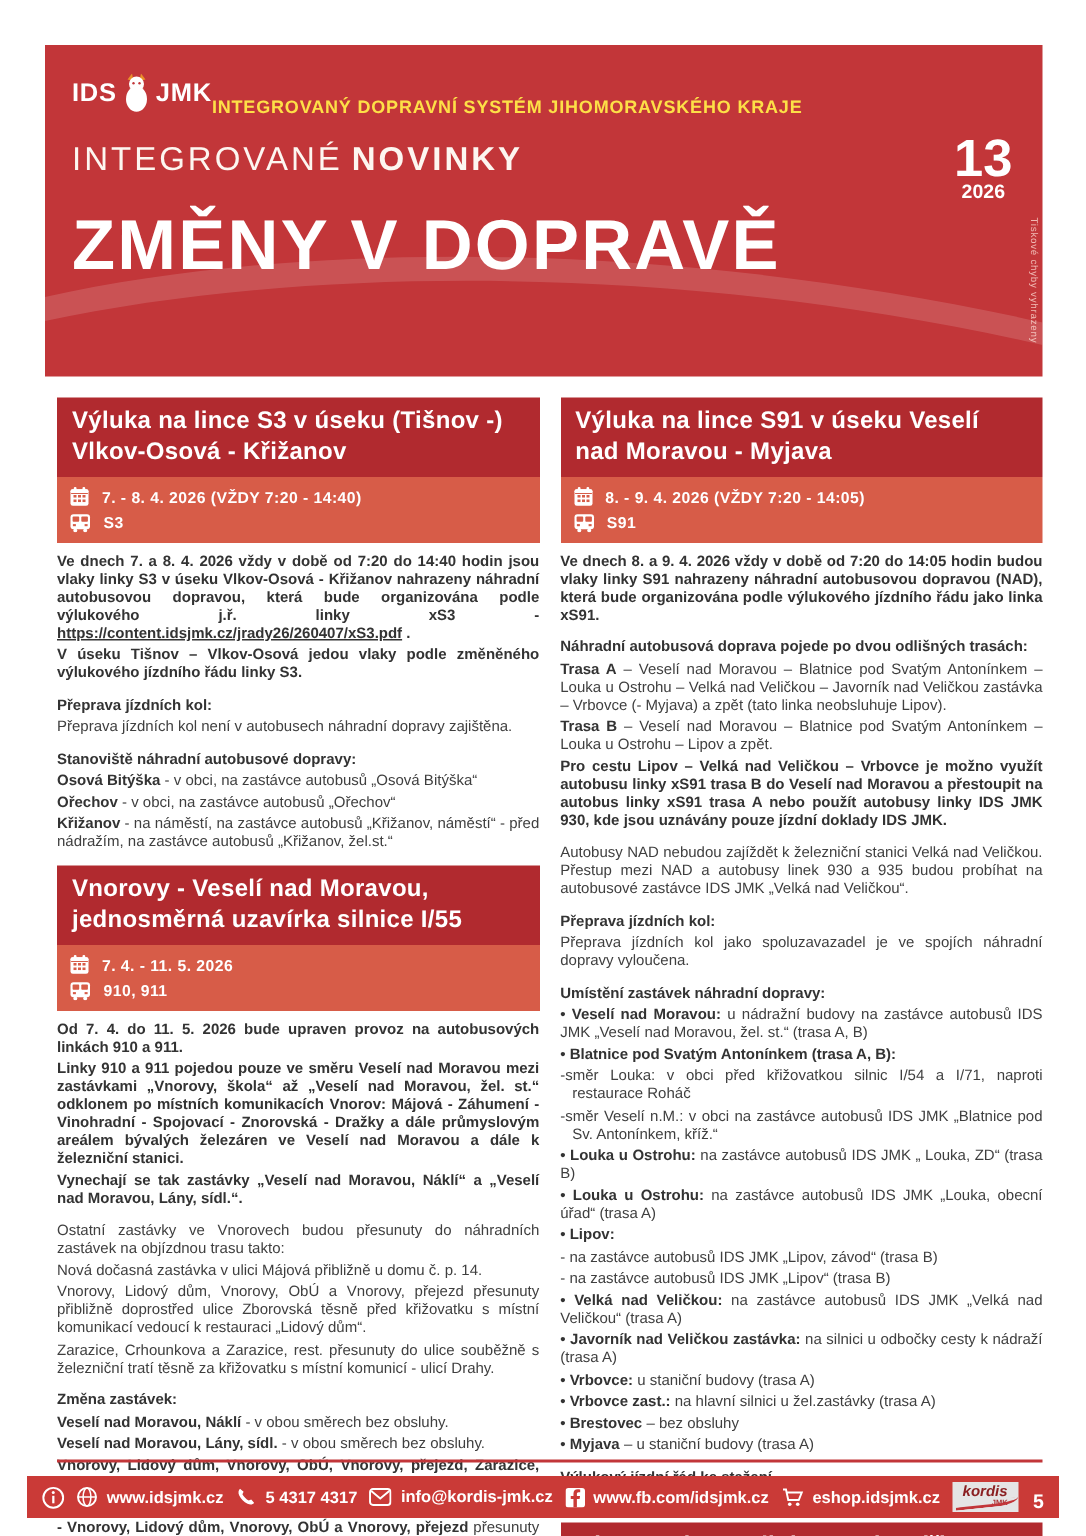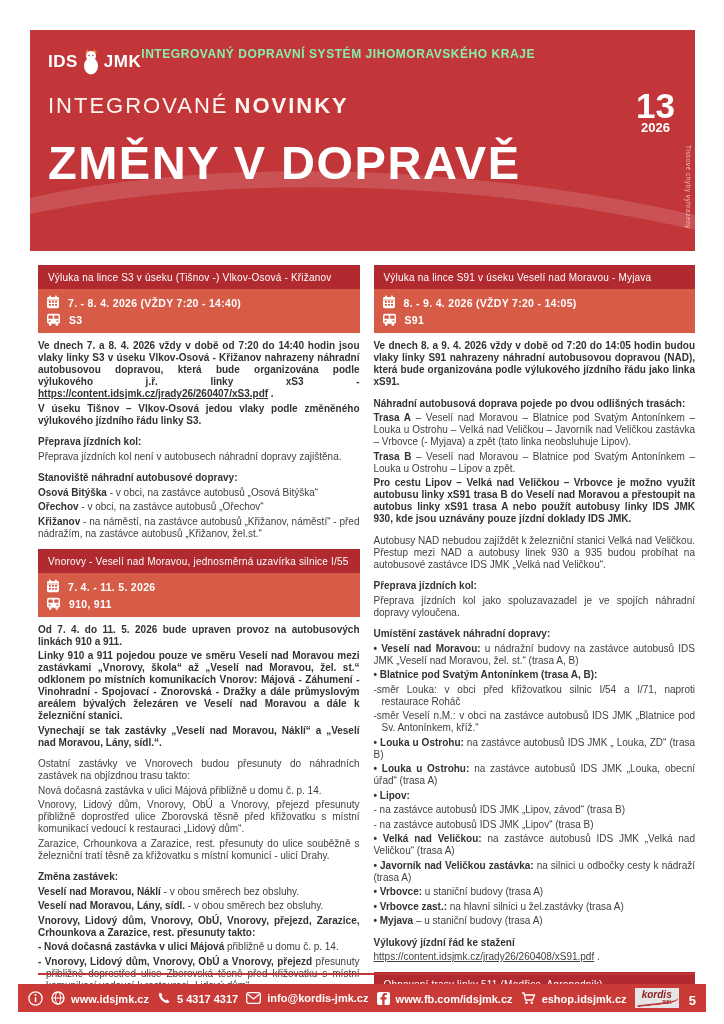--- a/index.html
+++ b/index.html
@@ -10,38 +10,38 @@
     background:#ffffff; overflow:hidden;
   }
   
   .hero {
     position:absolute; left:30px; top:30px; right:29px; height:221px;
     background:#c23639; color:#fff; padding:13px 16px 0 18px; overflow:hidden;
   }
   .hero-swoosh { position:absolute; left:0; top:0; width:100%; height:100%; pointer-events:none; }
   .hero-top { display:flex; justify-content:flex-start; align-items:flex-start; height:46px; position:relative; }
   .logo { display:flex; align-items:center; gap:2px; font-weight:bold; font-size:17px; letter-spacing:0.5px; margin-top:6px; }
-  .tagline { font-size:12px; font-weight:bold; letter-spacing:0.55px; margin-top:4px; color:#86efac; }
+  .tagline { font-size:12px; font-weight:bold; letter-spacing:0.55px; margin-top:21px; color:#fde047; }
   .hero-mid { display:flex; justify-content:space-between; align-items:flex-start; height:44px; position:relative; }
   .newsletter { font-size:22px; letter-spacing:2px; color:#fdf6f0; margin-top:4px; font-weight:300; }
   .newsletter b { font-weight:bold; margin-left:6px; }
   .issue { text-align:center; line-height:0.95; margin-right:4px; }
   .issue-no { font-size:35px; font-weight:bold; }
   .issue-yr { font-size:13px; font-weight:bold; }
   .main-title { font-size:47px; font-weight:bold; line-height:1.04; letter-spacing:1.5px; margin-top:6px; position:relative; }
   .side-note {
     position:absolute; right:3px; top:115px; font-size:6.5px; color:rgba(255,230,220,0.75);
     writing-mode:vertical-rl; letter-spacing:0.5px;
   }
   
   .columns { position:absolute; left:38px; right:29px; top:265px; display:flex; gap:14px; }
   .col { flex:1 1 0; min-width:0; }
   .sec { margin-bottom:9px; }
   .sec-head { background:#b12a2f; color:#fff; padding:6px 10px 5px 10px; }
-  .sec-head h3 { font-size:10px; font-weight:normal; line-height:1.3; letter-spacing:0.2px; }
+  .sec-head h3 { font-size:16px; font-weight:bold; line-height:1.3; letter-spacing:0.2px; }
   .sec-meta { background:#d75c48; color:#fff; padding:4px 10px 5px 8px; }
   .meta-row { display:flex; align-items:flex-end; gap:8px; font-size:10.5px; font-weight:bold; padding:2px 0; letter-spacing:0.3px; }
   .meta-row svg { flex:0 0 auto; }
   .sec-body { padding-top:7px; color:#3f3f3f; }
   .sec-body p { font-size:10px; line-height:1.2; text-align:justify; margin:0 0 2.5px 0; }
   .sec-body p.hang { padding-left:8px; text-indent:-8px; }
   .sec-body .gap { height:7px; }
   .rb { font-weight:bold; color:#333; }
   .ru { text-decoration:underline; }
   
@@ -269,20 +269,21 @@
             <p class="hang"><span>-směr Veselí n.M.: v obci na zastávce autobusů IDS JMK „Blatnice pod Sv. Antonínkem, kříž.“</span></p>
             <p><span class="rb">• Louka u Ostrohu:</span><span> na zastávce autobusů IDS JMK „ Louka, ZD“ (trasa B)</span></p>
             <p><span class="rb">• Louka u Ostrohu:</span><span> na zastávce autobusů IDS JMK „Louka, obecní úřad“ (trasa A)</span></p>
             <p><span class="rb">• Lipov:</span></p>
             <p class="hang"><span>- na zastávce autobusů IDS JMK „Lipov, závod“ (trasa B)</span></p>
             <p class="hang"><span>- na zastávce autobusů IDS JMK „Lipov“ (trasa B)</span></p>
             <p><span class="rb">• Velká nad Veličkou:</span><span> na zastávce autobusů IDS JMK „Velká nad Veličkou“ (trasa A)</span></p>
             <p><span class="rb">• Javorník nad Veličkou zastávka:</span><span> na silnici u odbočky cesty k nádraží (trasa A)</span></p>
             <p><span class="rb">• Vrbovce:</span><span> u staniční budovy (trasa A)</span></p>
             <p><span class="rb">• Vrbovce zast.:</span><span> na hlavní silnici u žel.zastávky (trasa A)</span></p>
+            <p><span class="rb">• Brestovec</span><span> – bez obsluhy</span></p>
             <p><span class="rb">• Myjava</span><span> – u staniční budovy (trasa A)</span></p>
             <div class="gap"></div>
             <p><span class="rb">Výlukový jízdní řád ke stažení</span></p>
             <p><span class="ru">https://content.idsjmk.cz/jrady26/260408/xS91.pdf</span><span> .</span></p>
           </div>
         </section>
         <section class="sec">
           <div class="sec-head">
             <h3>Obnovení trasy linky 511 (Modřice, Agropodnik)</h3>
           </div>

